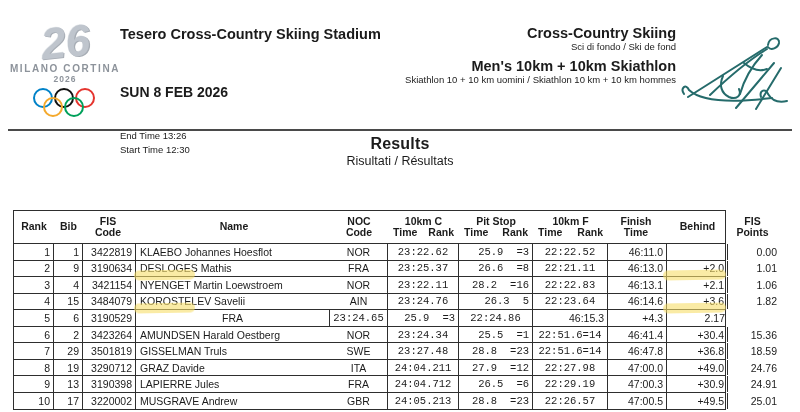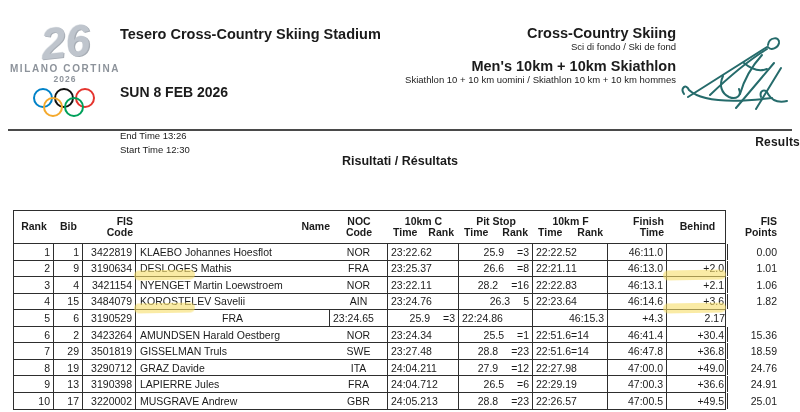--- a/index.html
+++ b/index.html
@@ -24,46 +24,46 @@
 
   .header-right { position:absolute; right:124px; top:26px; text-align:right; }
   .hr-big { font-size:14.5px; font-weight:bold; line-height:15px; }
   .hr-small { font-size:9.5px; line-height:11px; color:#222; }
   .hr-gap { height:7px; }
 
   .skier { position:absolute; left:676px; top:32px; }
 
   .head-rule { position:absolute; left:8px; top:129px; width:784px; height:2px; background:#4a4a4a; }
 
-  .results-title { position:absolute; left:0; top:135px; width:100%; text-align:right;
-    font-size:12px; font-weight:bold; letter-spacing:0.2px; }
-  .results-sub { position:absolute; left:0; top:154px; width:100%; text-align:center; font-size:12.5px;font-weight:bold; }
+  .results-title { position:absolute; left:0; top:135px; width:100%; text-align:center;
+    font-size:16px; font-weight:bold; letter-spacing:0.2px; }
+  .results-sub { position:absolute; left:0; top:154px; width:100%; text-align:center; font-size:12.5px; }
 
   
   .rtable { position:absolute; left:13px; top:210px; width:713px;
     border:1.5px solid #2e2e2e; --cols:40px 29px 53px 194px 58px 71px 74px 75px 59px 61px 52px; }
   .thead { display:grid; grid-template-columns:var(--cols); height:33px;
     border-bottom:1px solid #2e2e2e; font-weight:bold; font-size:10.5px; line-height:11.5px; }
   .hcell { display:flex; flex-direction:column; justify-content:center; }
   .h-rank,.h-bib,.h-noc,.h-behind { align-items:center; text-align:center; }
-  .h-fis,.h-finish,.h-points { align-items:flex-end; padding-right:3px; text-align:right; }
-  .h-name { align-items:flex-end; padding-left:2px; }
+  .h-fis,.h-finish,.h-points { align-items:center; padding-right:3px; text-align:right; }
+  .h-name { align-items:center; padding-left:2px; }
   .h-c,.h-pit,.h-f { align-items:stretch; }
   .h-c .l1,.h-pit .l1,.h-f .l1 { text-align:center; }
   .l2split { display:flex; justify-content:space-between; padding:0 5px; }
 
   .trow { display:grid; grid-template-columns:var(--cols); height:16.55px;
     border-bottom:1px solid #2e2e2e; font-size:10.5px; }
   .trow:last-child { border-bottom:none; }
   .trow > div { display:flex; align-items:center; border-right:1px solid #2e2e2e; position:relative; }
   .trow > .c-name, .trow > .c-points { border-right:none; }
   .c-rank,.c-bib,.c-fis,.c-finish,.c-behind,.c-points { justify-content:flex-end; padding-right:3px; }
   .c-name { padding-left:4px; }
   .c-noc { justify-content:center; }
-  .c-c,.c-pit,.c-f { justify-content:flex-start; padding:0 3px; }
+  .c-c,.c-pit,.c-f { justify-content:center; padding:0 3px;font-family:Liberation Mono, monospace; }
   .c-pit .t { flex:1; text-align:right; padding-right:13px; }
   .c-c .r,.c-pit .r,.c-f .r { text-align:right; }
 
   
   .hl-name::after, .hl-behind::after { content:""; position:absolute; top:9px; height:10px;
     background:rgba(246,221,105,0.6); border-radius:6px; filter:blur(0.7px);
     transform:rotate(-1deg); z-index:3; pointer-events:none; }
   .hl-name::after { left:-2px; width:61px; }
   .hl-behind::after { right:1px; width:63px; }
 </style>
@@ -354,21 +354,21 @@
         </div>
         <div class="c-pit">
           <span class="t">26.5</span>
           <span class="r">=6</span>
         </div>
         <div class="c-f">
           <span class="t">22:29.1</span>
           <span class="r">9</span>
         </div>
         <div class="c-finish">47:00.3</div>
-        <div class="c-behind">+36.6</div>
+        <div class="c-behind">+30.9</div>
         <div class="c-points">24.91</div>
       </div>
       <div class="trow">
         <div class="c-rank">10</div>
         <div class="c-bib">17</div>
         <div class="c-fis">3220002</div>
         <div class="c-name">MUSGRAVE Andrew</div>
         <div class="c-noc">GBR</div>
         <div class="c-c">
           <span class="t">24:05.2</span>

